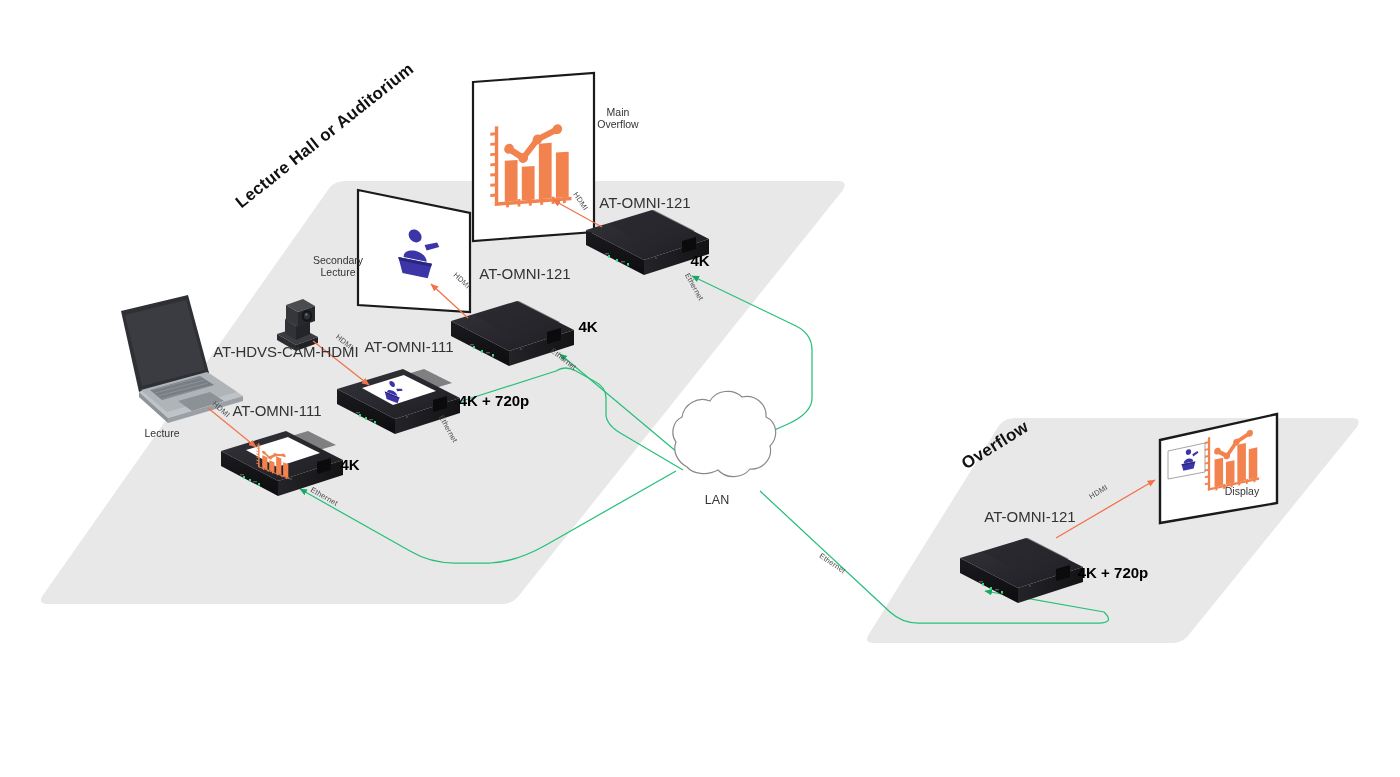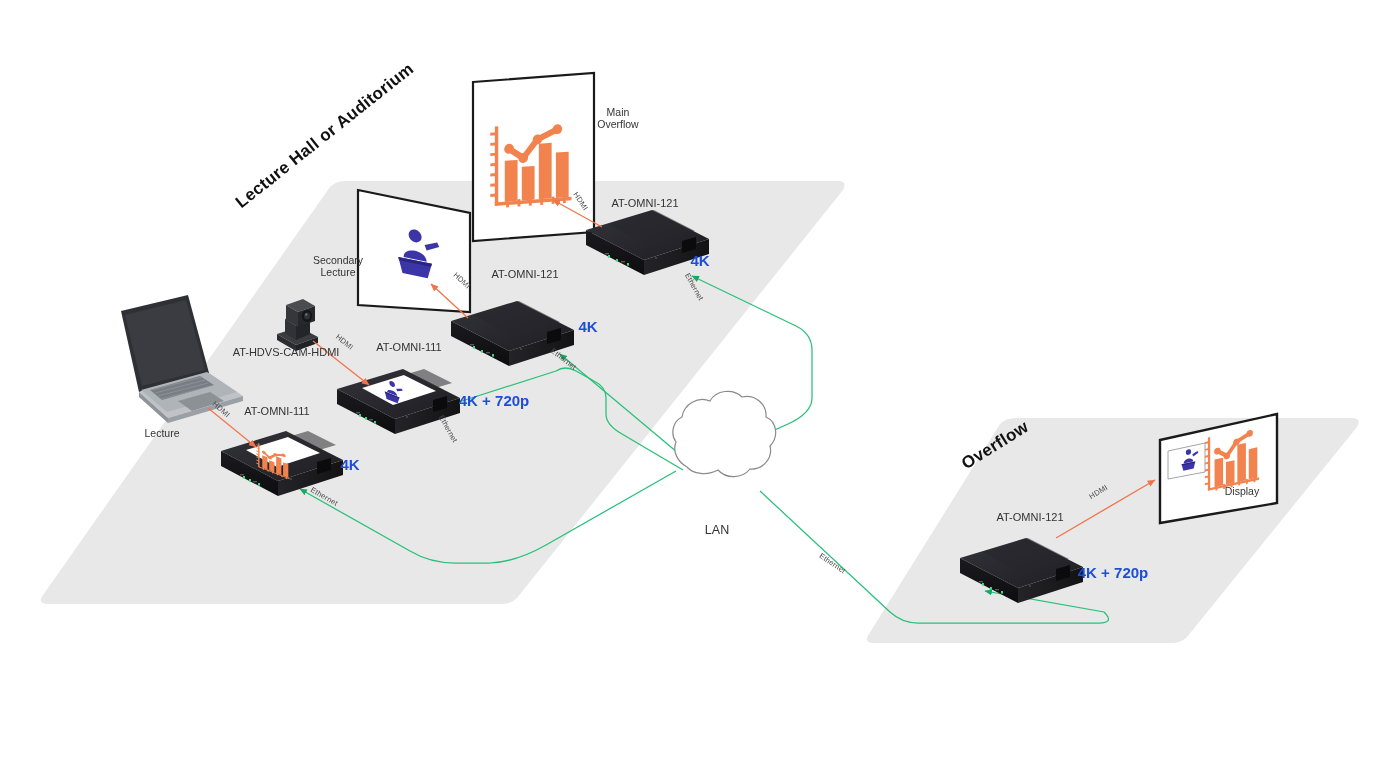--- a/index.html
+++ b/index.html
@@ -28,32 +28,32 @@
     height: 777px;
   }
   .lbl {
     position: absolute;
     font-family: "Liberation Sans", sans-serif;
     color: #3a3a3a;
     white-space: pre;
     line-height: 1.18;
   }
   .lbl-device {
-    font-size: 11px;
+    font-size: 15px;
     color: #333333;
   }
   .lbl-conn {
     font-size: 7.5px;
     color: #4a4a4a;
     letter-spacing: 0.2px;
   }
   .lbl-res {
     font-size: 15px;
     font-weight: bold;
-    color: #1d4ed8;
+    color: #000000;
   }
   .lbl-zone {
     font-size: 17px;
     font-weight: bold;
     color: #111111;
     letter-spacing: 0.3px;
   }
   .lbl-screen {
     font-size: 10.5px;
     color: #333333;
@@ -411,15 +411,15 @@
 <div class="lbl lbl-conn" style="left:313px; top:486px; transform: rotate(30deg); transform-origin: left top;">Ethernet</div>
 
 <div class="lbl lbl-conn" style="left:444px; top:414px; transform: rotate(61deg); transform-origin: left top;">Ethernet</div>
 
 <div class="lbl lbl-conn" style="left:554px; top:347px; transform: rotate(38deg); transform-origin: left top;">Ethernet</div>
 
 <div class="lbl lbl-conn" style="left:690px; top:272px; transform: rotate(61deg); transform-origin: left top;">Ethernet</div>
 
 <div class="lbl lbl-conn" style="left:822px; top:552px; transform: rotate(34deg); transform-origin: left top;">Ethernet</div>
 
-<div class="lbl lbl-lan ctr" style="left:717px; top:500px;margin-top:30px;">LAN</div>
+<div class="lbl lbl-lan ctr" style="left:717px; top:500px;">LAN</div>
 
 </div>
 
 </body></html>

